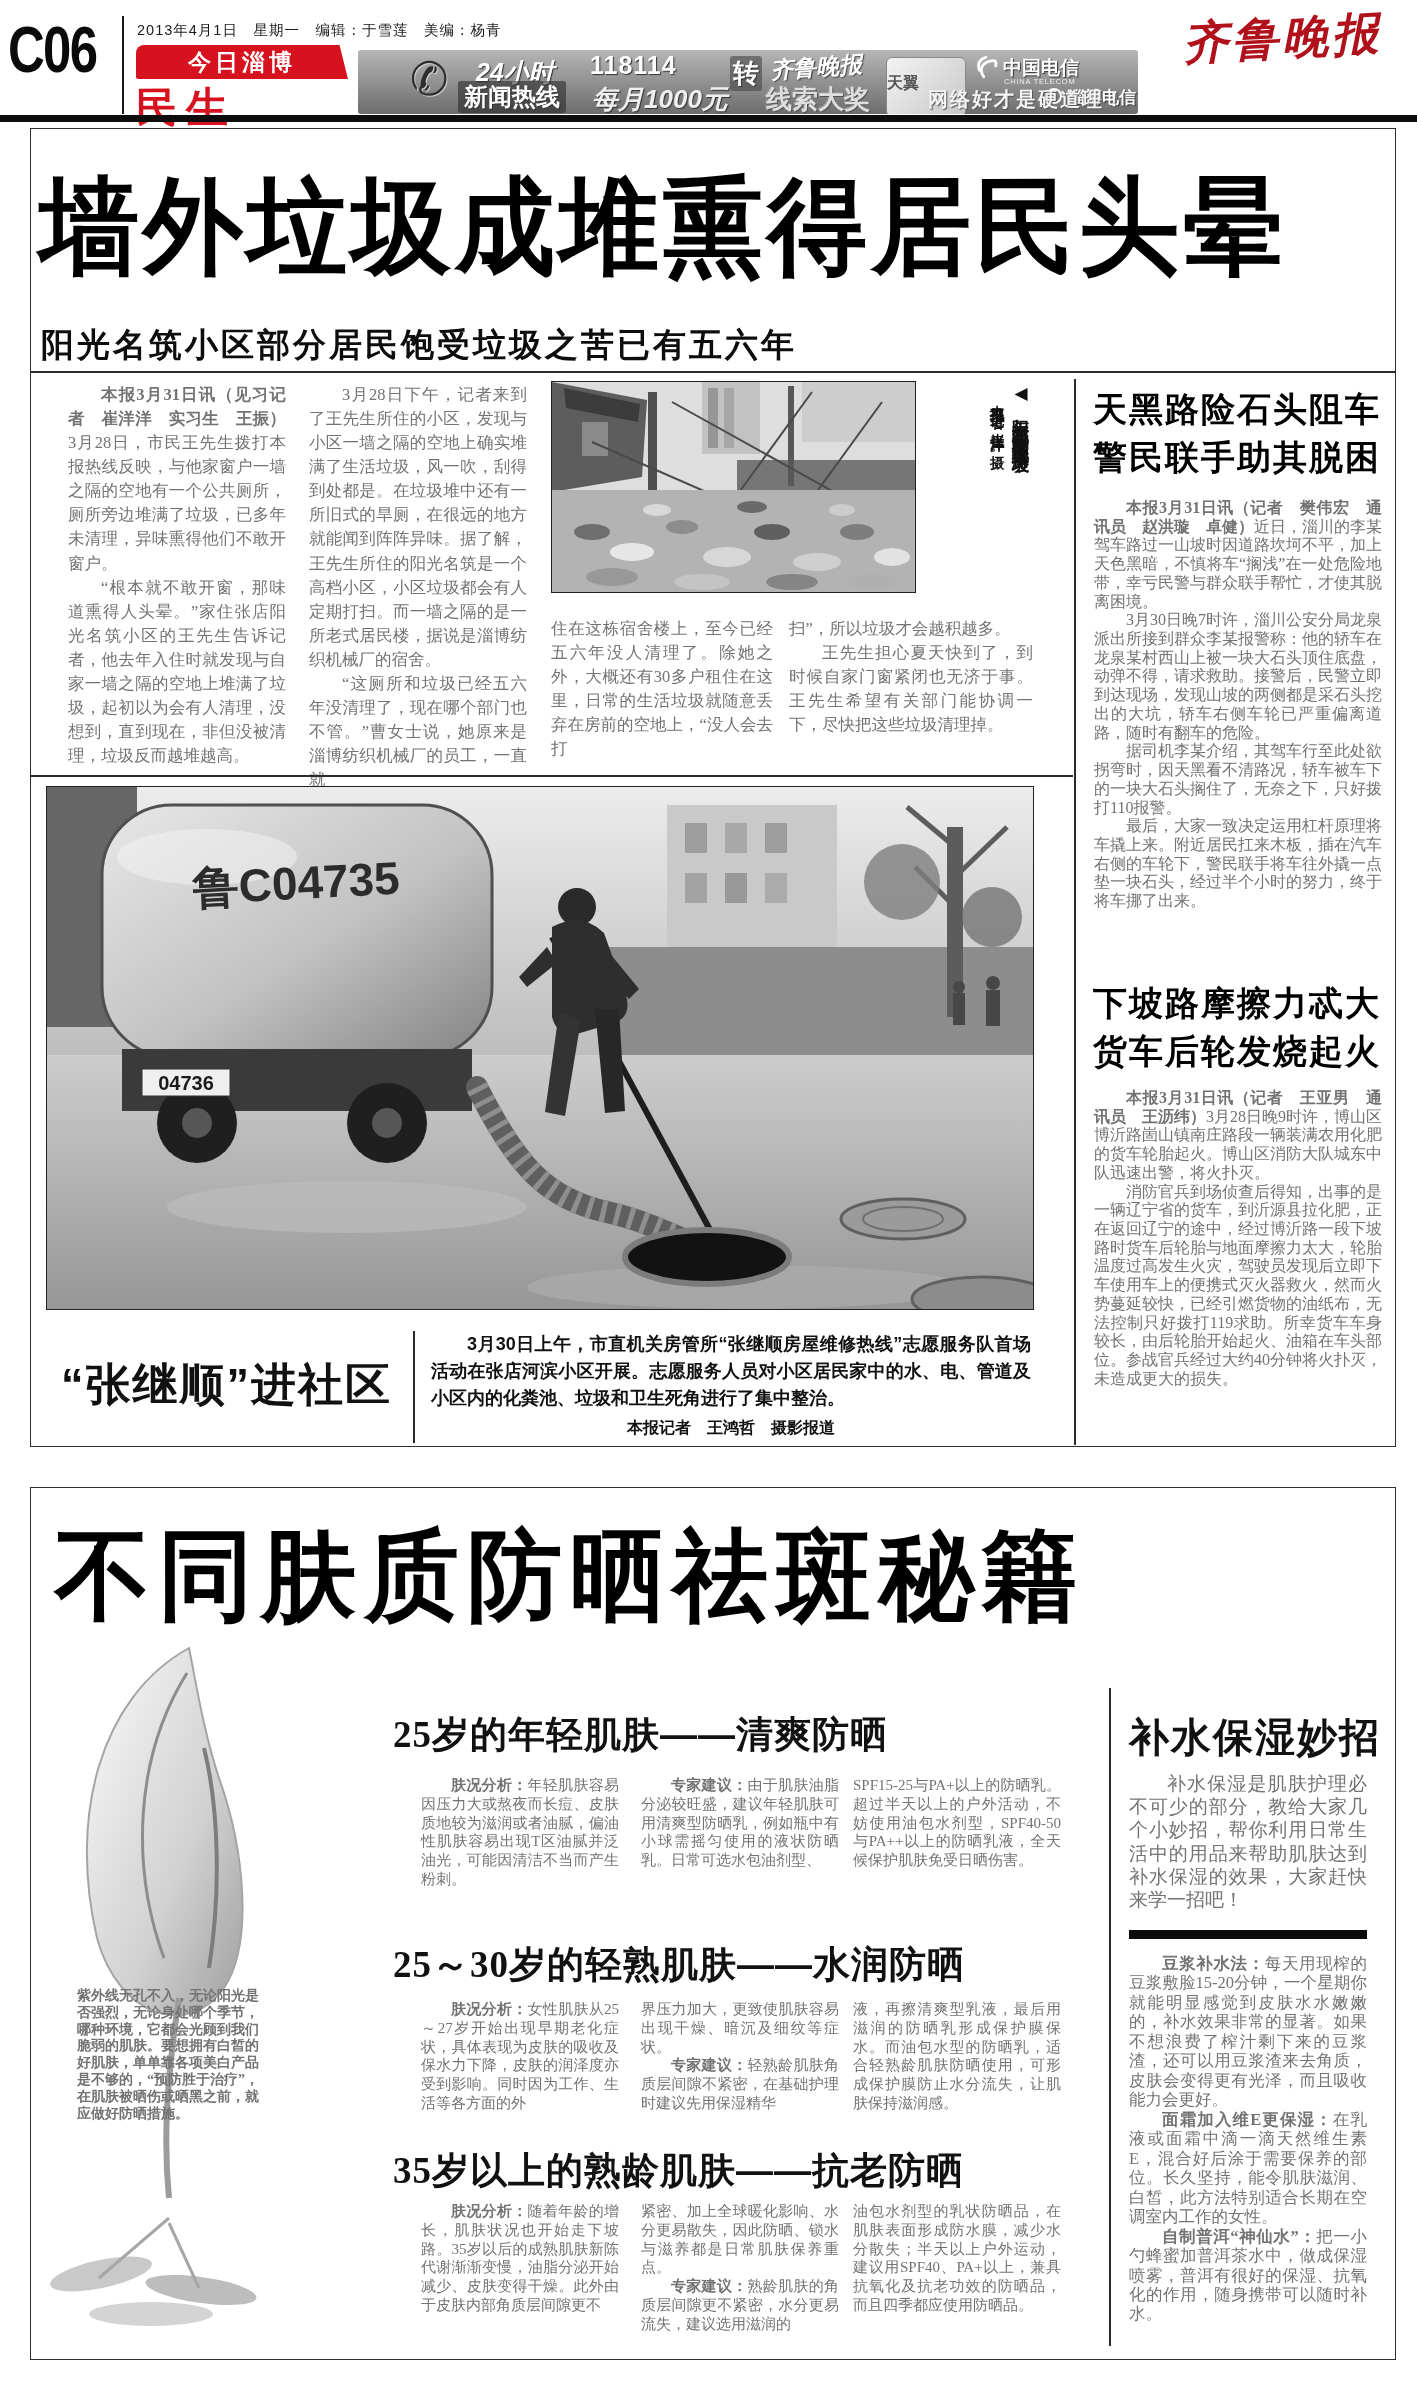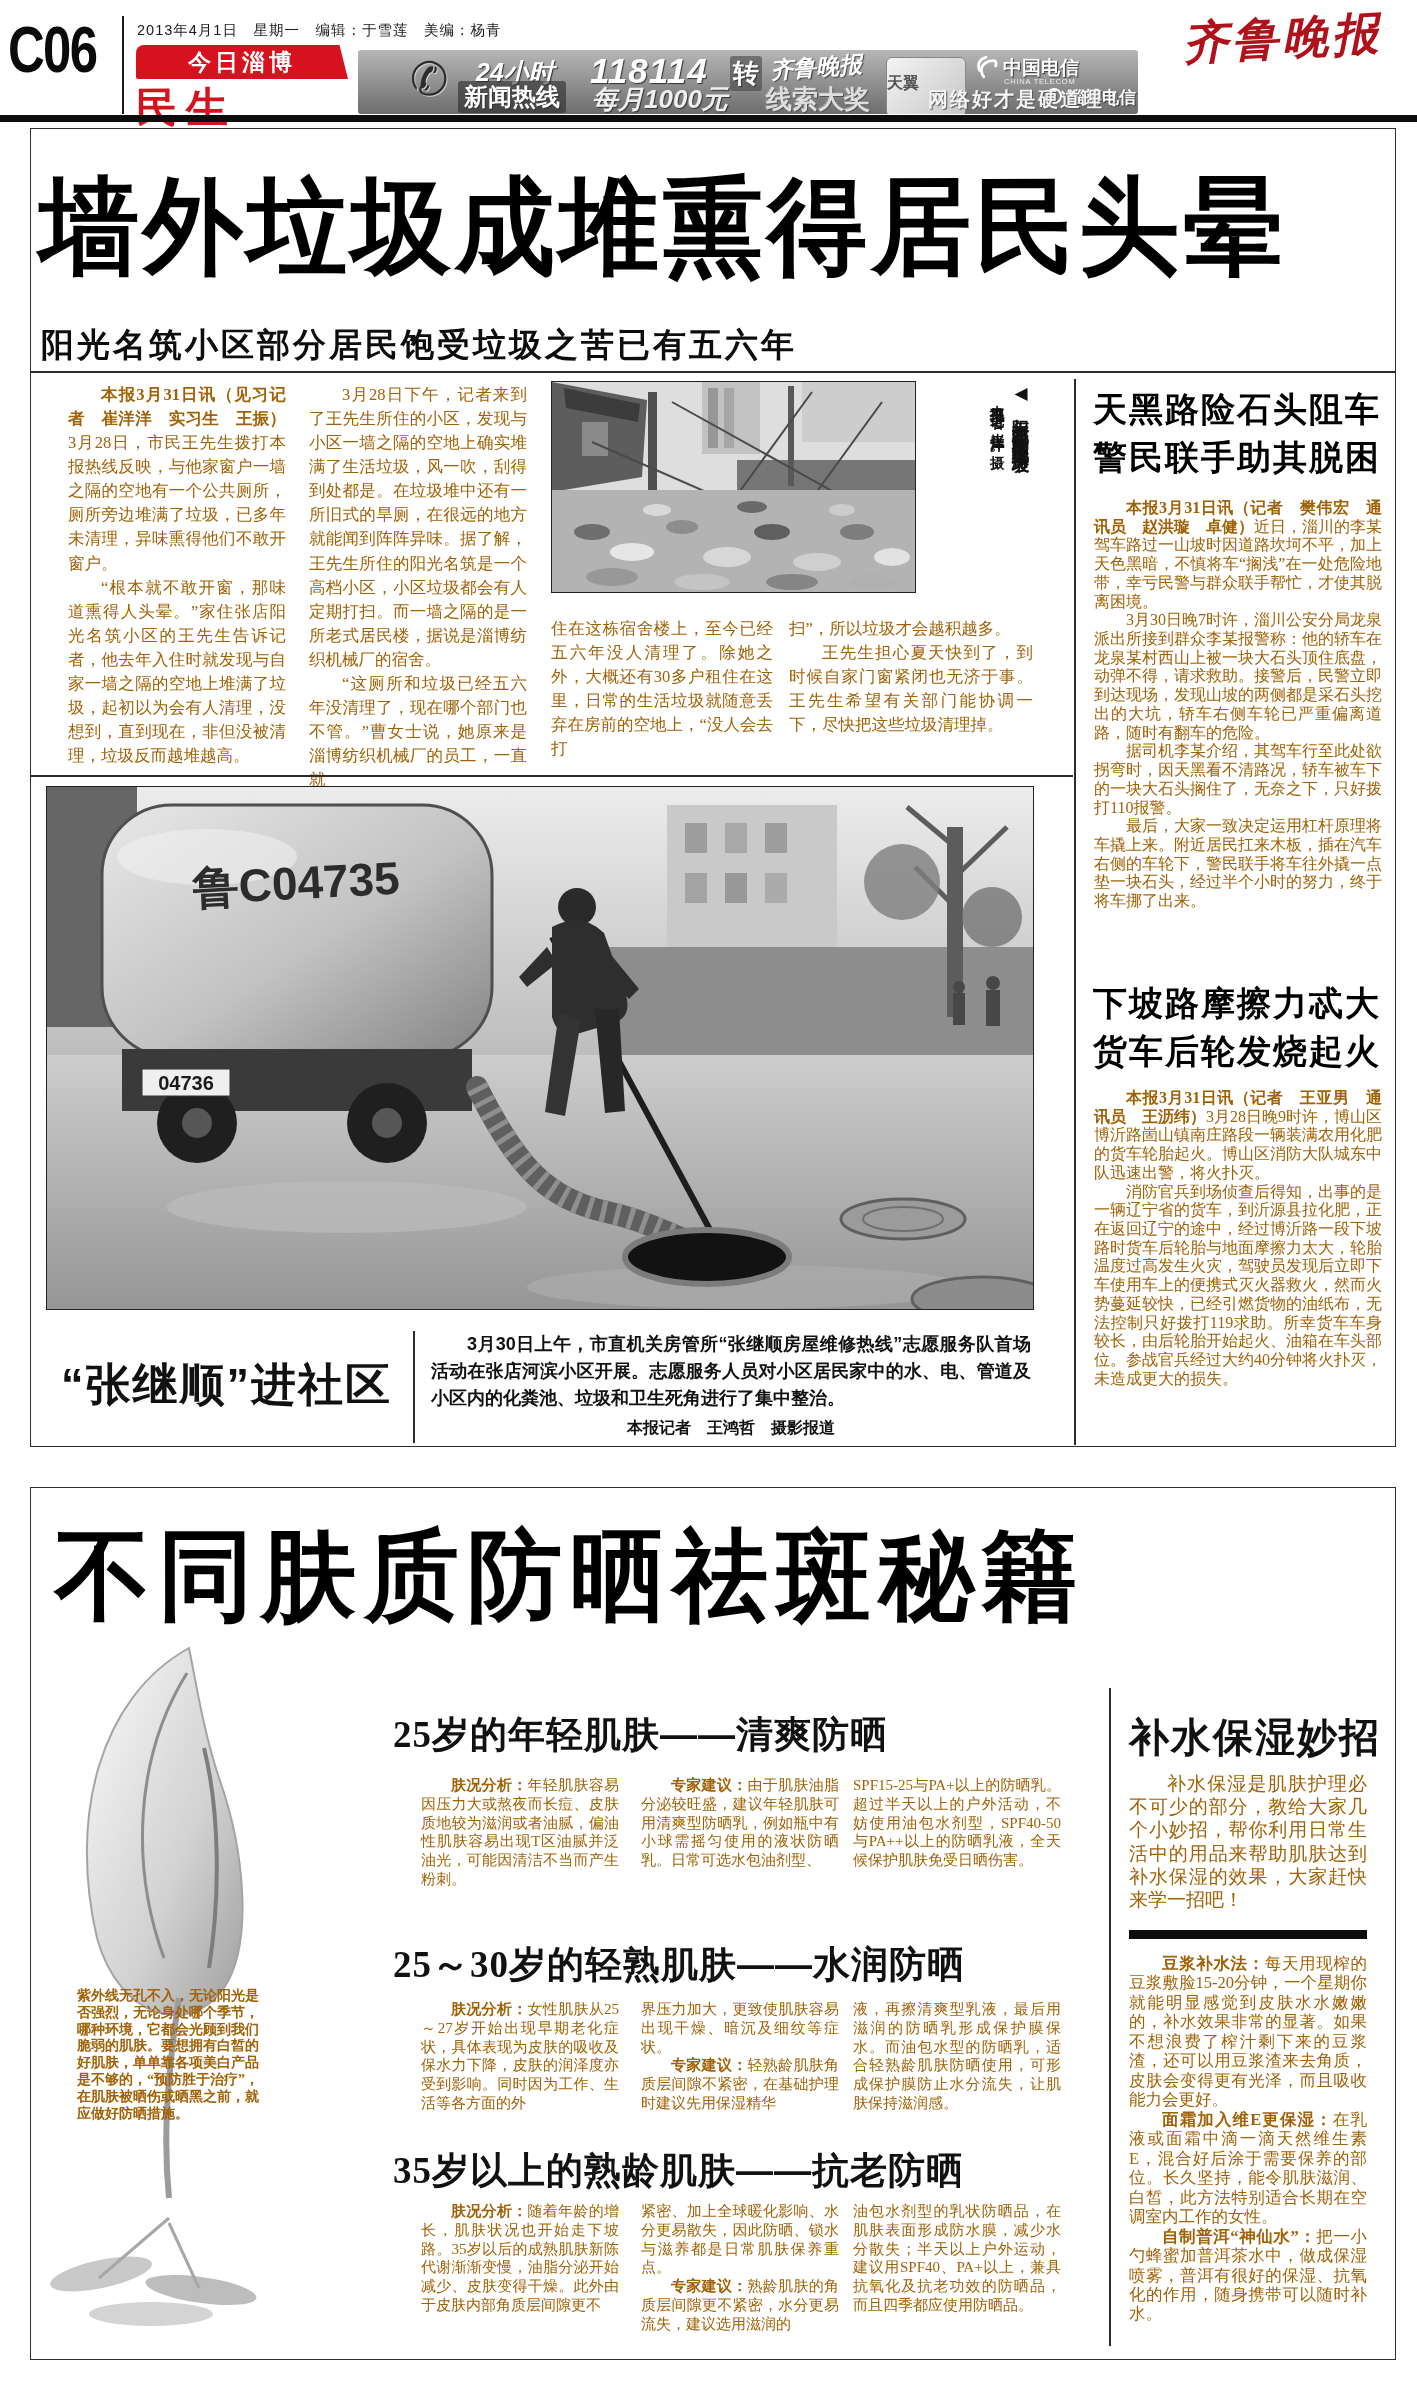--- a/index.html
+++ b/index.html
@@ -1,20 +1,20 @@
 <!DOCTYPE html>
 <html><head>
 <meta charset="utf-8">
 <style>
   *{box-sizing:border-box;margin:0;padding:0}
   html,body{background:#e9e9e9}
   body{width:1417px;height:2383px;position:relative;margin:0 auto;background:#fff;
        font-family:"Liberation Sans","DejaVu Sans",sans-serif;color:#111;overflow:hidden}
   .abs{position:absolute}
-  .txt{font-family:"Liberation Serif","DejaVu Serif",serif;text-align:justify;text-justify:inter-character;color:#a16207}
+  .txt{font-family:"Liberation Serif","DejaVu Serif",serif;text-align:justify;text-justify:inter-character;color:#737373}
   .ind{text-indent:2em}
   .lead{font-weight:700}
   
   .pagecode{font-size:62px;font-weight:900;letter-spacing:-2px;transform:scale(.82,1.05);transform-origin:left top;color:#0a0a0a}
   .dateline{font-size:14.5px;letter-spacing:1px;color:#1c1c1c}
   .badge{width:212px;height:34px;background:#d6121f;color:#fff;font-size:23px;font-weight:700;
          text-align:center;line-height:34px;letter-spacing:4px;clip-path:polygon(0 0,96% 0,100% 100%,0 100%);border-radius:8px 0 0 2px}
   .minsheng{font-size:42px;font-weight:900;color:#d6121f;letter-spacing:8px}
   .brandlogo{font-size:46px;font-weight:700;font-style:italic;color:#b0111b;
              font-family:"Liberation Serif","DejaVu Serif",serif;letter-spacing:4px;transform:rotate(-3deg)}
@@ -53,21 +53,21 @@
   <div class="abs pagecode" style="left:8px;top:12px">C06</div>
   <div class="abs" style="left:122px;top:16px;width:2px;height:98px;background:#1a1a1a"></div>
   <div class="abs dateline" style="left:137px;top:21px">2013年4月1日　星期一　编辑：于雪莲　美编：杨青</div>
   <div class="abs badge" style="left:136px;top:45px">今日淄博</div>
   <div class="abs minsheng" style="left:136px;top:80px">民生</div>
 
   <div class="abs banner" style="left:358px;top:50px">
     <span class="abs" style="left:52px;top:2px;font-size:46px;color:#2d2d2d;text-shadow:1px 1px 0 #cfcfcf">✆</span>
     <span class="abs bn-white" style="left:118px;top:6px;font-size:25px;font-style:italic">24小时</span>
     <span class="abs bn-white" style="left:100px;top:31px;font-size:24px;background:rgba(35,35,35,.55);padding:0 6px;border-radius:3px">新闻热线</span>
-    <span class="abs bn-white" style="left:232px;top:1px;font-size:35px;font-style:italic;letter-spacing:1px">118114</span>
+    <span class="abs bn-white" style="left:232px;top:1px;font-size:25px;letter-spacing:1px">118114</span>
     <span class="abs bn-white" style="left:372px;top:6px;font-size:26px;background:rgba(70,70,70,.6);padding:0 3px;border-radius:3px">转</span>
     <span class="abs" style="left:412px;top:2px;font-size:23px;font-weight:700;font-style:italic;color:#fff;font-family:'Liberation Serif','DejaVu Serif',serif;transform:rotate(-4deg);text-shadow:1px 1px 1px #444">齐鲁晚报</span>
     <span class="abs bn-white" style="left:234px;top:32px;font-size:26px;font-style:italic;color:#efefef">每月1000元</span>
     <span class="abs" style="left:408px;top:32px;font-size:26px;font-weight:900;color:#dedede;text-shadow:1px 1px 0 #555,-1px -1px 0 #999">线索大奖</span>
     <span class="abs" style="left:528px;top:7px;width:80px;height:60px;background:linear-gradient(135deg,#f4f4f4,#c6c6c6);border-radius:6px;border:1px solid #888;">
       <span style="font-size:16px;font-weight:700;color:#555;line-height:50px">天翼</span>
     </span>
     <span class="abs" style="left:616px;top:4px;width:26px;height:26px">
       <svg viewBox="0 0 24 24" width="26" height="26">
           <path d="M5 15 Q2 6 11 3" stroke="#fff" fill="none" stroke-width="2.6" stroke-linecap="round"></path>

